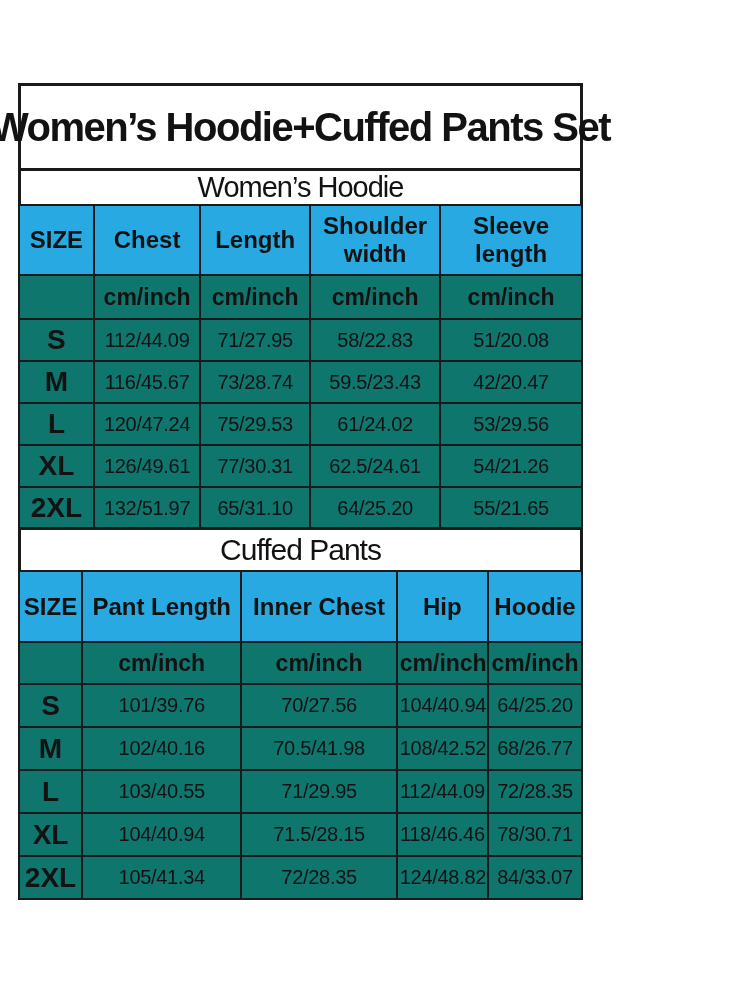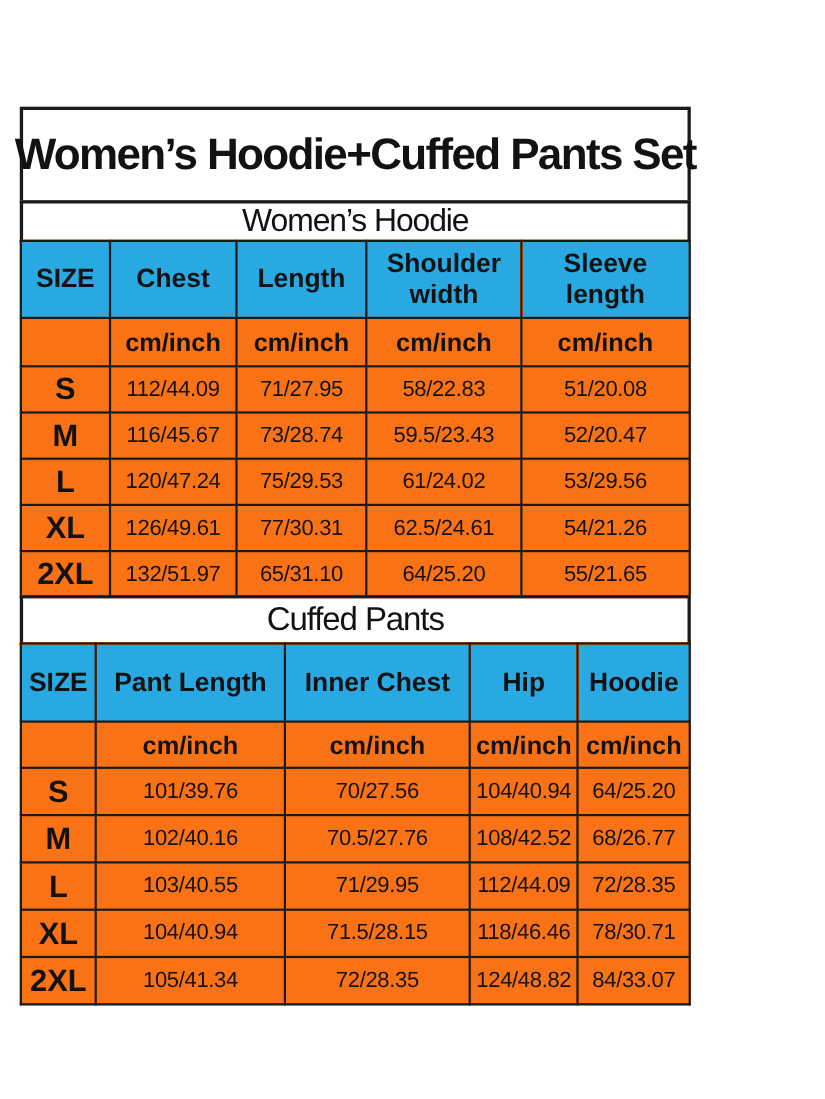--- a/index.html
+++ b/index.html
@@ -12,22 +12,22 @@
   .page {
     position: relative;
     width: 750px;
     height: 999px;
     background: #ffffff;
     overflow: hidden;
   }
   .sheet {
     position: absolute;
     left: 18px;
-    top: 97px;
-    width: 610px;
+    top: 83px;
+    width: 565px;
   }
   .title-box {
     box-sizing: border-box;
     border: 3px solid #1a1a1a;
     height: 88px;
     display: flex;
     align-items: center;
     justify-content: center;
     font-size: 40px;
     font-weight: bold;
@@ -45,21 +45,21 @@
     font-weight: normal;
     background: #ffffff;
   }
   .section-title.hoodie { height: 39px; font-size: 29px; letter-spacing: -1px; }
   .section-title.pants  { height: 46px; font-size: 30px; letter-spacing: -1px; }
   table {
     width: 100%;
     border-collapse: collapse;
     margin-top: -3px;
     table-layout: fixed;
-    background: #f97316;
+    background: #0f766e;
   }
   td {
     box-sizing: border-box;
     border: 2px solid #1a1a1a;
     text-align: center;
     vertical-align: middle;
     padding: 0 2px;
     overflow: hidden;
   }
   tr.head td {
@@ -129,21 +129,21 @@
         <td class="val">112/44.09</td>
         <td class="val">71/27.95</td>
         <td class="val">58/22.83</td>
         <td class="val">51/20.08</td>
       </tr>
       <tr class="data">
         <td class="size">M</td>
         <td class="val">116/45.67</td>
         <td class="val">73/28.74</td>
         <td class="val">59.5/23.43</td>
-        <td class="val">52/20.47</td>
+        <td class="val">42/20.47</td>
       </tr>
       <tr class="data">
         <td class="size">L</td>
         <td class="val">120/47.24</td>
         <td class="val">75/29.53</td>
         <td class="val">61/24.02</td>
         <td class="val">53/29.56</td>
       </tr>
       <tr class="data">
         <td class="size">XL</td>
@@ -190,21 +190,21 @@
       <tr class="data">
         <td class="size">S</td>
         <td class="val">101/39.76</td>
         <td class="val">70/27.56</td>
         <td class="val">104/40.94</td>
         <td class="val">64/25.20</td>
       </tr>
       <tr class="data">
         <td class="size">M</td>
         <td class="val">102/40.16</td>
-        <td class="val">70.5/27.76</td>
+        <td class="val">70.5/41.98</td>
         <td class="val">108/42.52</td>
         <td class="val">68/26.77</td>
       </tr>
       <tr class="data">
         <td class="size">L</td>
         <td class="val">103/40.55</td>
         <td class="val">71/29.95</td>
         <td class="val">112/44.09</td>
         <td class="val">72/28.35</td>
       </tr>

